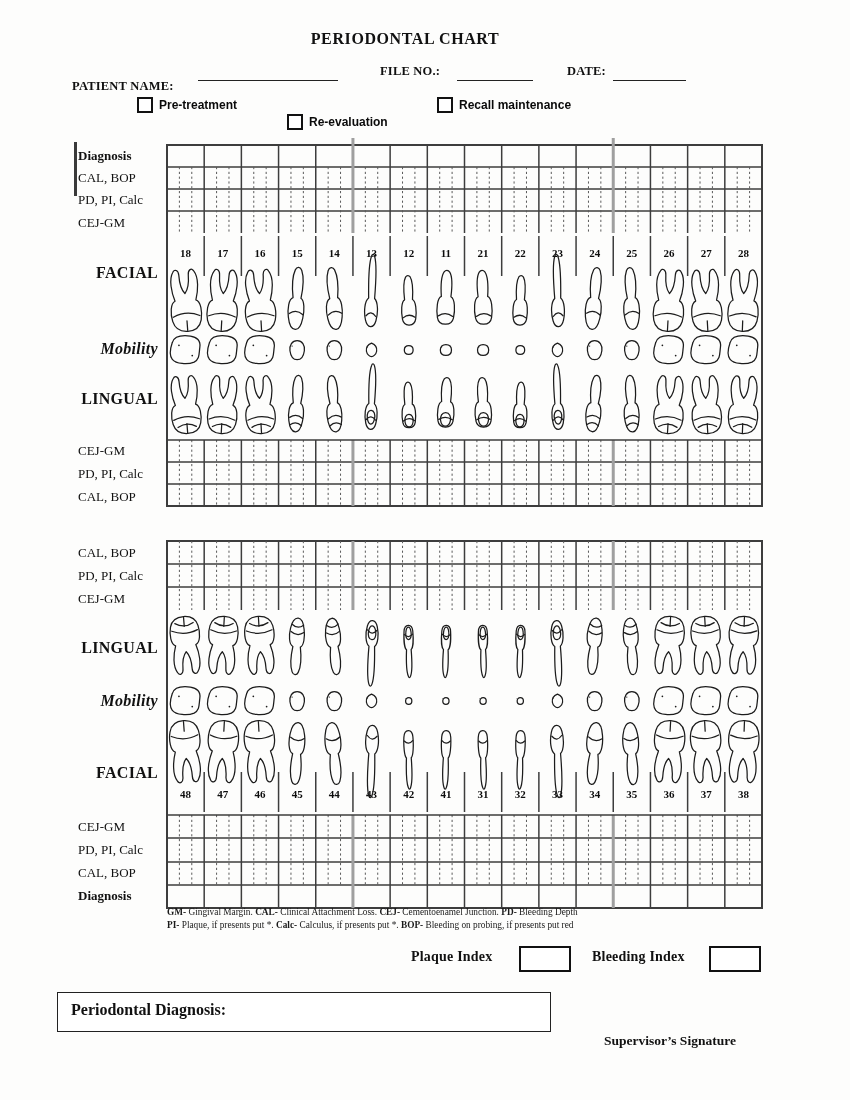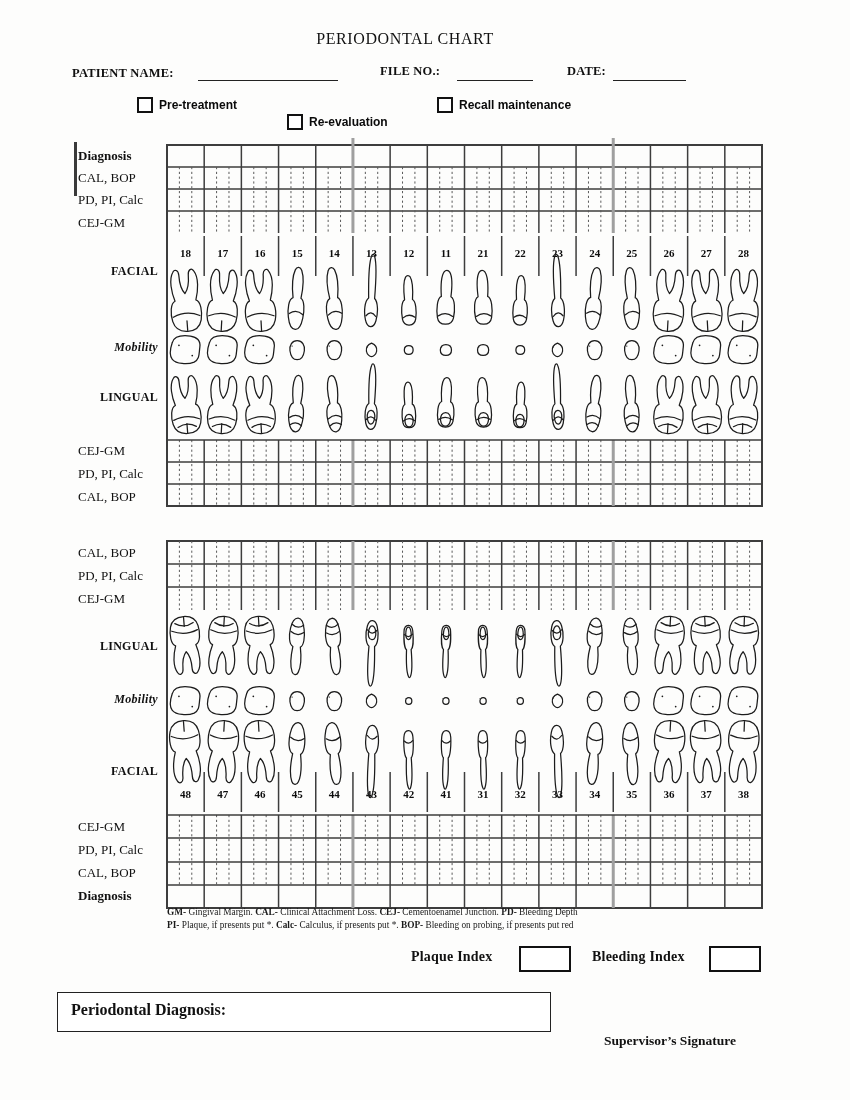--- a/index.html
+++ b/index.html
@@ -1,48 +1,48 @@
 <!DOCTYPE html>
 <html><head>
 <meta charset="utf-8">
 <style>
   html,body{margin:0;padding:0;background:#888;}
   .page{position:relative;width:850px;height:1100px;background:#fdfdfc;margin:0 auto;
         font-family:"Liberation Serif",serif;color:#111;overflow:hidden;}
   .abs{position:absolute;}
-  .title{top:30px;left:0;width:810px;text-align:center;font-size:16px;font-weight:normal;
+  .title{top:30px;left:0;width:810px;text-align:center;font-size:16px;font-weight:bold;
          letter-spacing:.6px;}
   .fldlabel{font-size:12.5px;font-weight:bold;letter-spacing:.2px;}
   .uline{border-bottom:1.6px solid #222;height:15px;display:block;}
   .chk{display:flex;align-items:center;gap:6px;font-family:"Liberation Sans",sans-serif;
        font-size:12px;font-weight:bold;color:#0a0a0a;}
   .chkbox{width:12px;height:12px;border:2px solid #111;background:#fff;flex:0 0 auto;}
   .rowlabel{font-size:13px;white-space:nowrap;text-align:center;}
   .blb{font-weight:bold;}
-  .viewlabel{font-size:12px;font-weight:bold;text-align:right;width:138px;left:20px;
+  .viewlabel{font-size:16px;font-weight:bold;text-align:right;width:138px;left:20px;
              letter-spacing:.3px;white-space:nowrap;}
   .ital{font-style:italic;}
   .legend{font-size:9.3px;line-height:13px;color:#1a1a1a;white-space:nowrap;}
   .idxlabel{font-size:14px;font-weight:bold;letter-spacing:.2px;}
   .idxbox{border:2.4px solid #111;background:#fff;}
   .diagbox{border:1.8px solid #222;background:#fff;}
   .diaglabel{font-size:16px;font-weight:bold;padding:8px 0 0 13px;}
   .sig{font-size:13.5px;font-weight:bold;margin-left:34px;}
   svg text{font-family:"Liberation Serif",serif;}
   .ticky{width:3px;background:#3a3a3a;}
 </style>
 </head>
 <body>
 
 <div class="page">
 
   <div class="abs title">PERIODONTAL CHART</div>
 
   <div class="abs" style="top:63px;left:0;width:850px;height:20px;">
-    <span class="abs fldlabel" style="left:72px;top:3px;">PATIENT NAME:</span>
+    <span class="abs fldlabel" style="left:72px;top:16px;">PATIENT NAME:</span>
     <span class="abs uline" style="left:198px;top:2px;width:140px;"></span>
     <span class="abs fldlabel" style="left:380px;top:1px;">FILE NO.:</span>
     <span class="abs uline" style="left:457px;top:2px;width:76px;"></span>
     <span class="abs fldlabel" style="left:567px;top:1px;">DATE:</span>
     <span class="abs uline" style="left:613px;top:2px;width:73px;"></span>
   </div>
 
   <div class="abs" id="chkrow" style="top:97px;left:0;width:850px;height:20px;padding-left:36px;">
       <div class="abs chk" style="left: 137px; top: 0px;">
         <span class="chkbox"></span>

